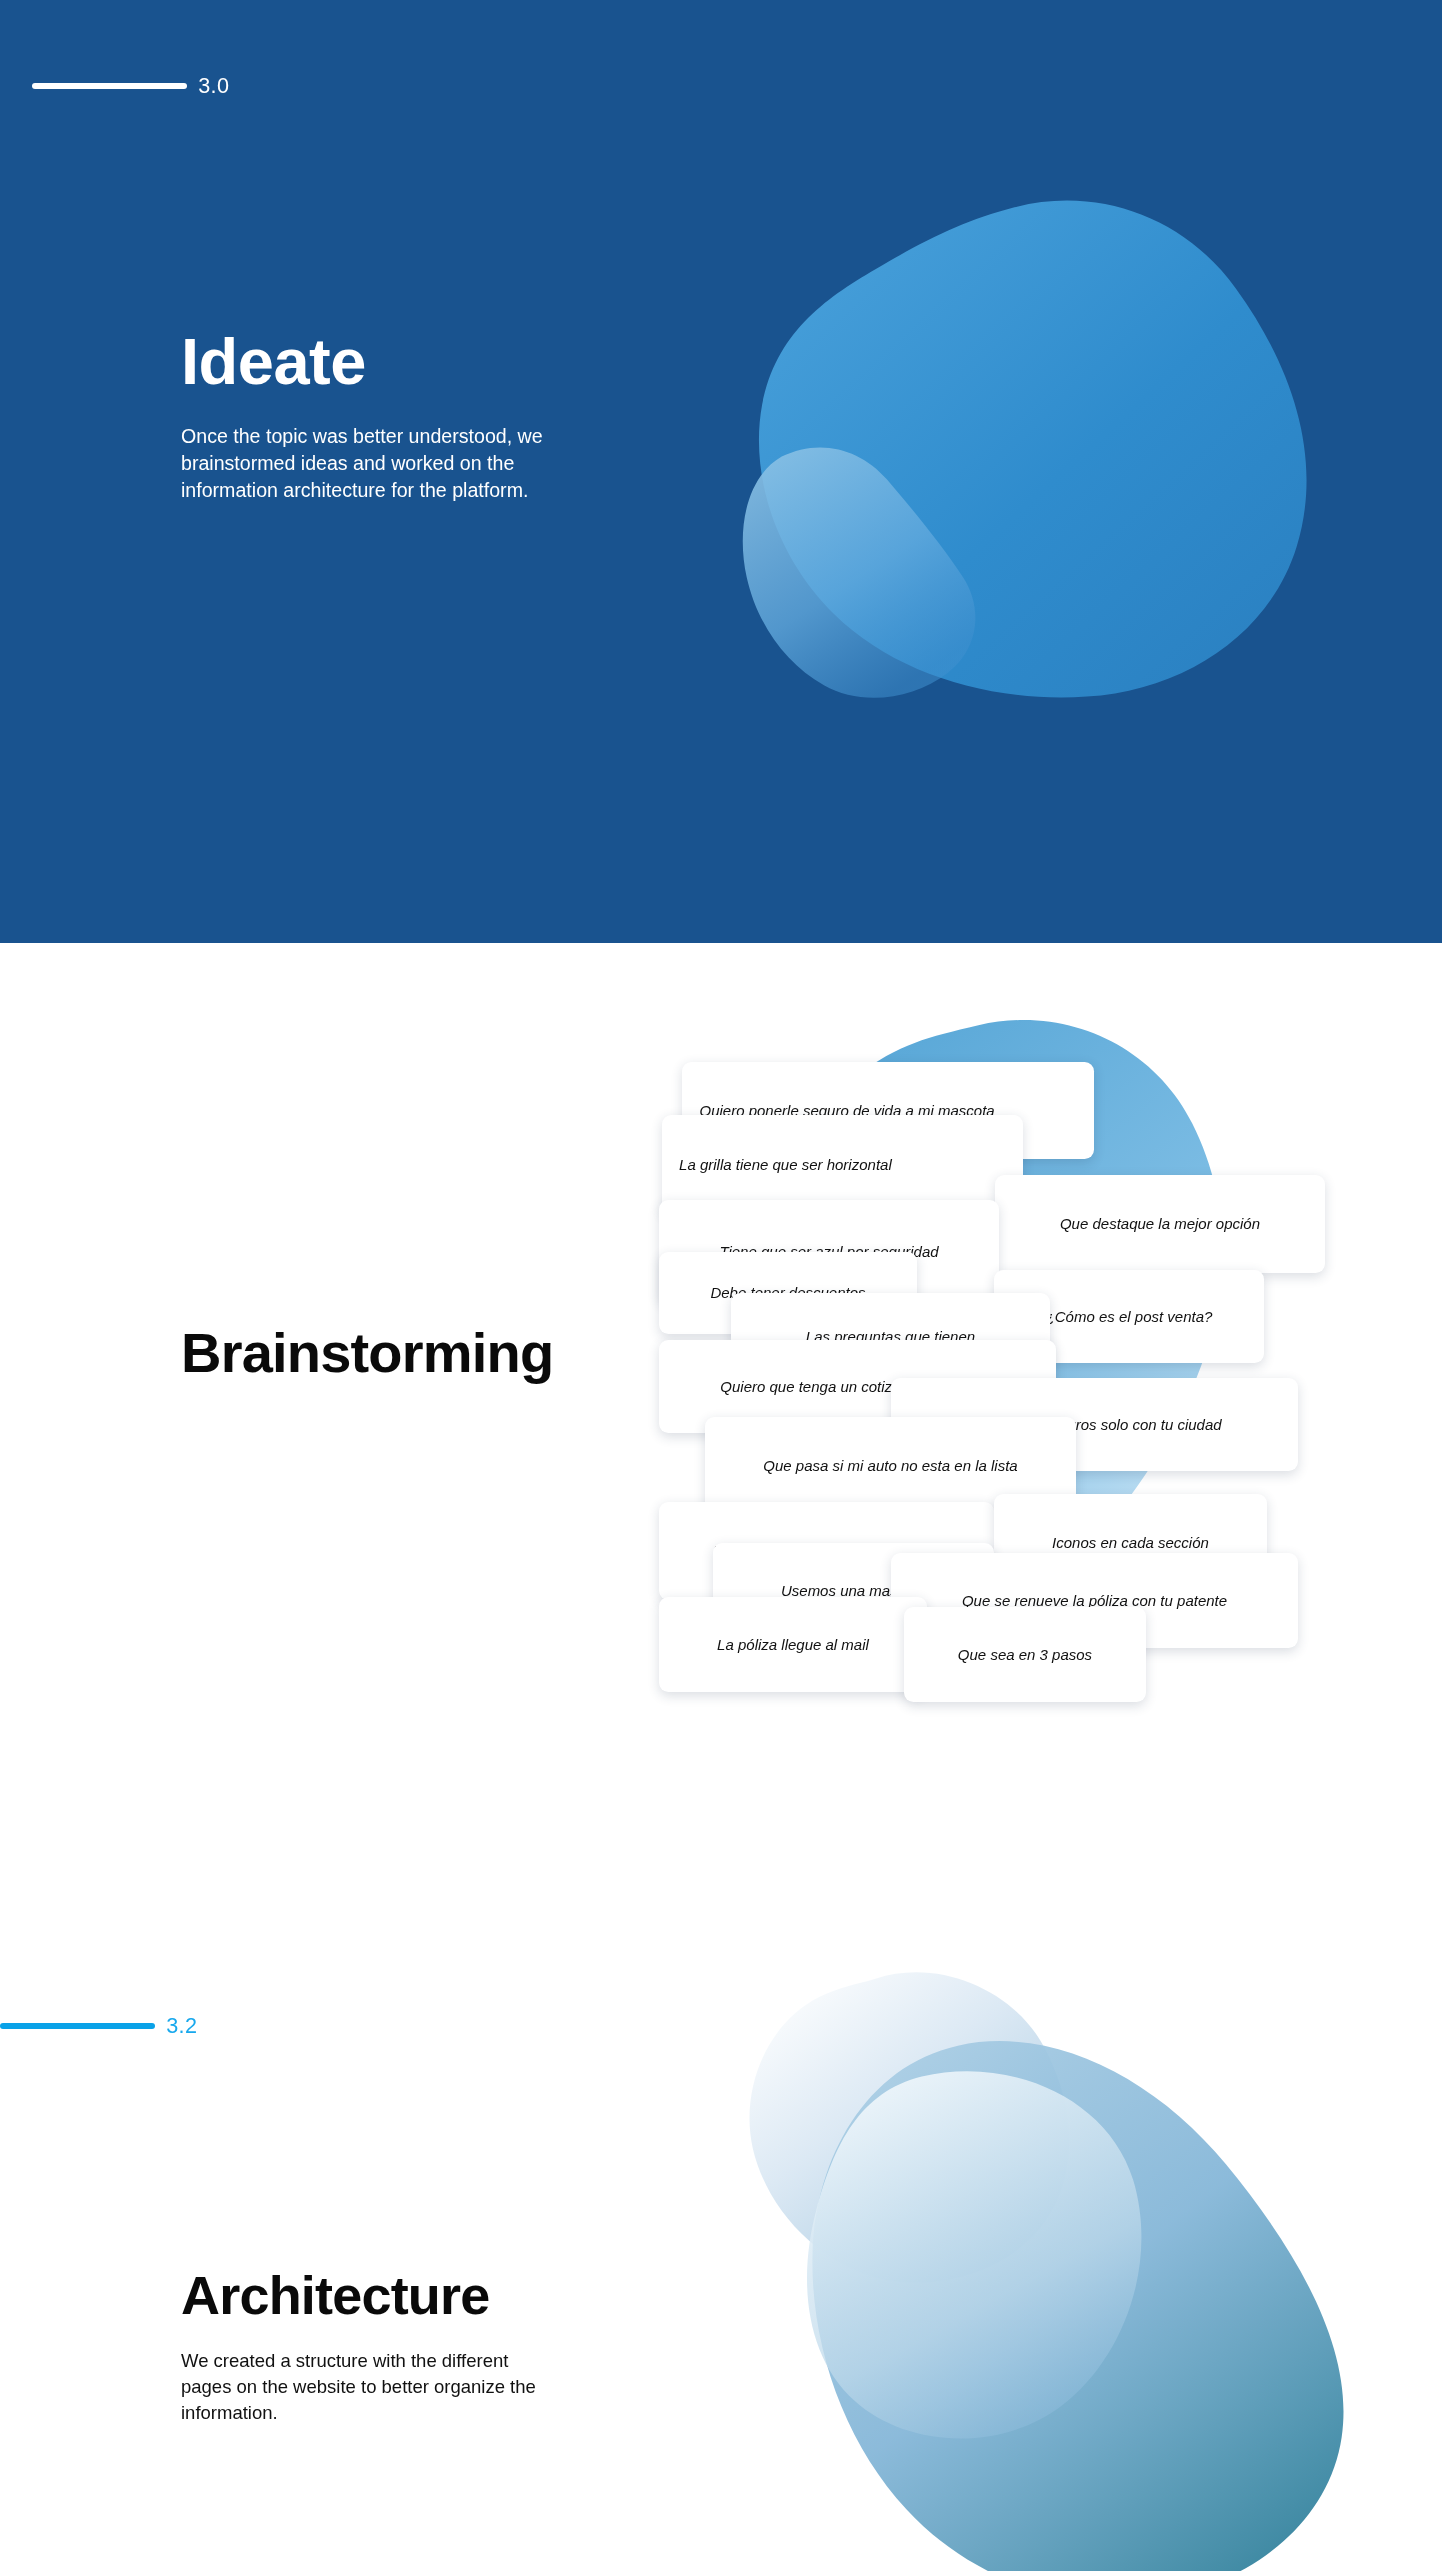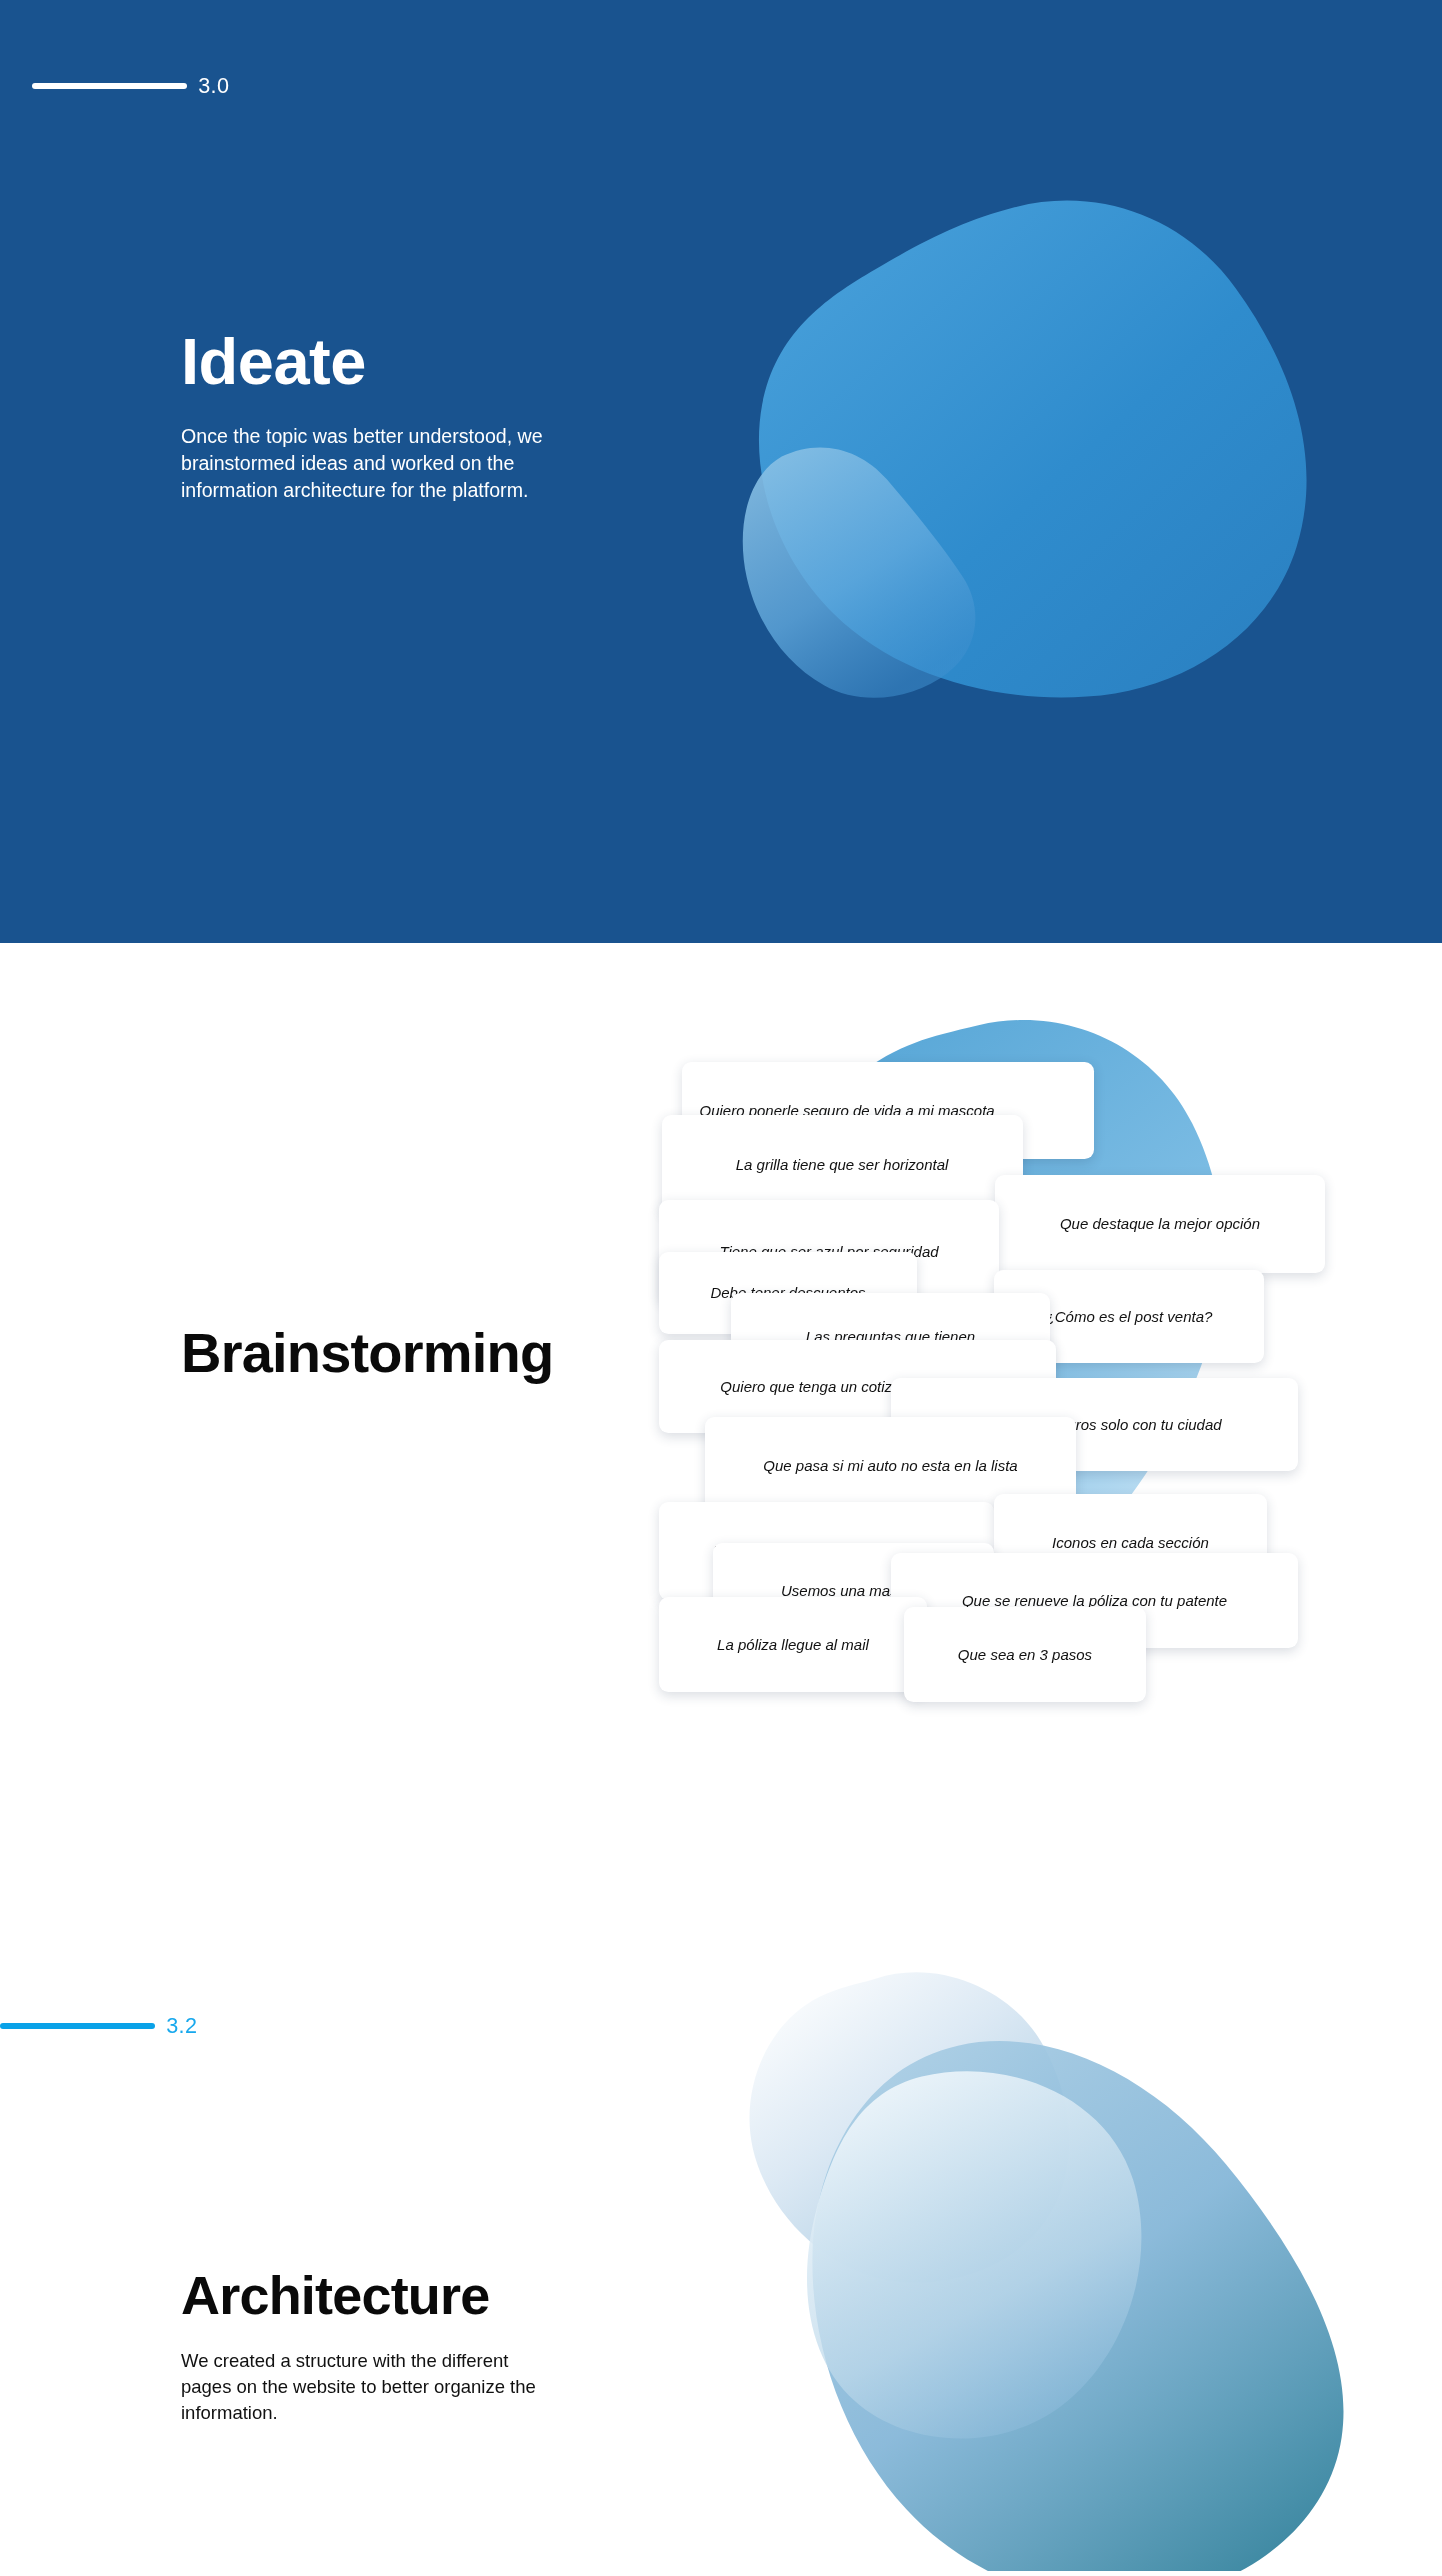--- a/index.html
+++ b/index.html
@@ -143,21 +143,21 @@
             <stop offset="55%" stop-color="#7dbde4"></stop>
             <stop offset="100%" stop-color="#dbeefa"></stop>
           </linearGradient>
         </defs>
         <path fill="url(#bg1)" d="M620,20 C790,-20 960,60 1035,210 C1110,360 1110,520 1060,660 C1012,800 930,930 820,1050 C710,1172 600,1265 500,1240 C400,1216 330,1080 270,940 C210,800 140,640 150,490 C162,340 270,200 380,120 C470,54 520,44 620,20 Z"></path>
       </svg>
       <div>
           <div class="note" style="left: 23px; top: 47px; width: 412px; height: 97px; justify-content: flex-start; z-index: 5;">
             <span>Quiero ponerle seguro de vida a mi mascota</span>
           </div>
-          <div class="note" style="left: 2.6px; top: 100px; width: 361px; height: 100px; justify-content: center; z-index: 6;">
+          <div class="note" style="left: 2.6px; top: 100px; width: 361px; height: 100px; justify-content: flex-start; z-index: 6;">
             <span>La grilla tiene que ser horizontal</span>
           </div>
           <div class="note" style="left: 336px; top: 160px; width: 330px; height: 98px; justify-content: center; z-index: 7;">
             <span>Que destaque la mejor opción</span>
           </div>
           <div class="note" style="left: 0px; top: 185px; width: 340px; height: 103px; justify-content: center; z-index: 8;">
             <span>Tiene que ser azul por seguridad</span>
           </div>
           <div class="note" style="left: 0px; top: 237px; width: 258px; height: 82px; justify-content: center; z-index: 9;">
             <span>Debe tener descuentos</span>

